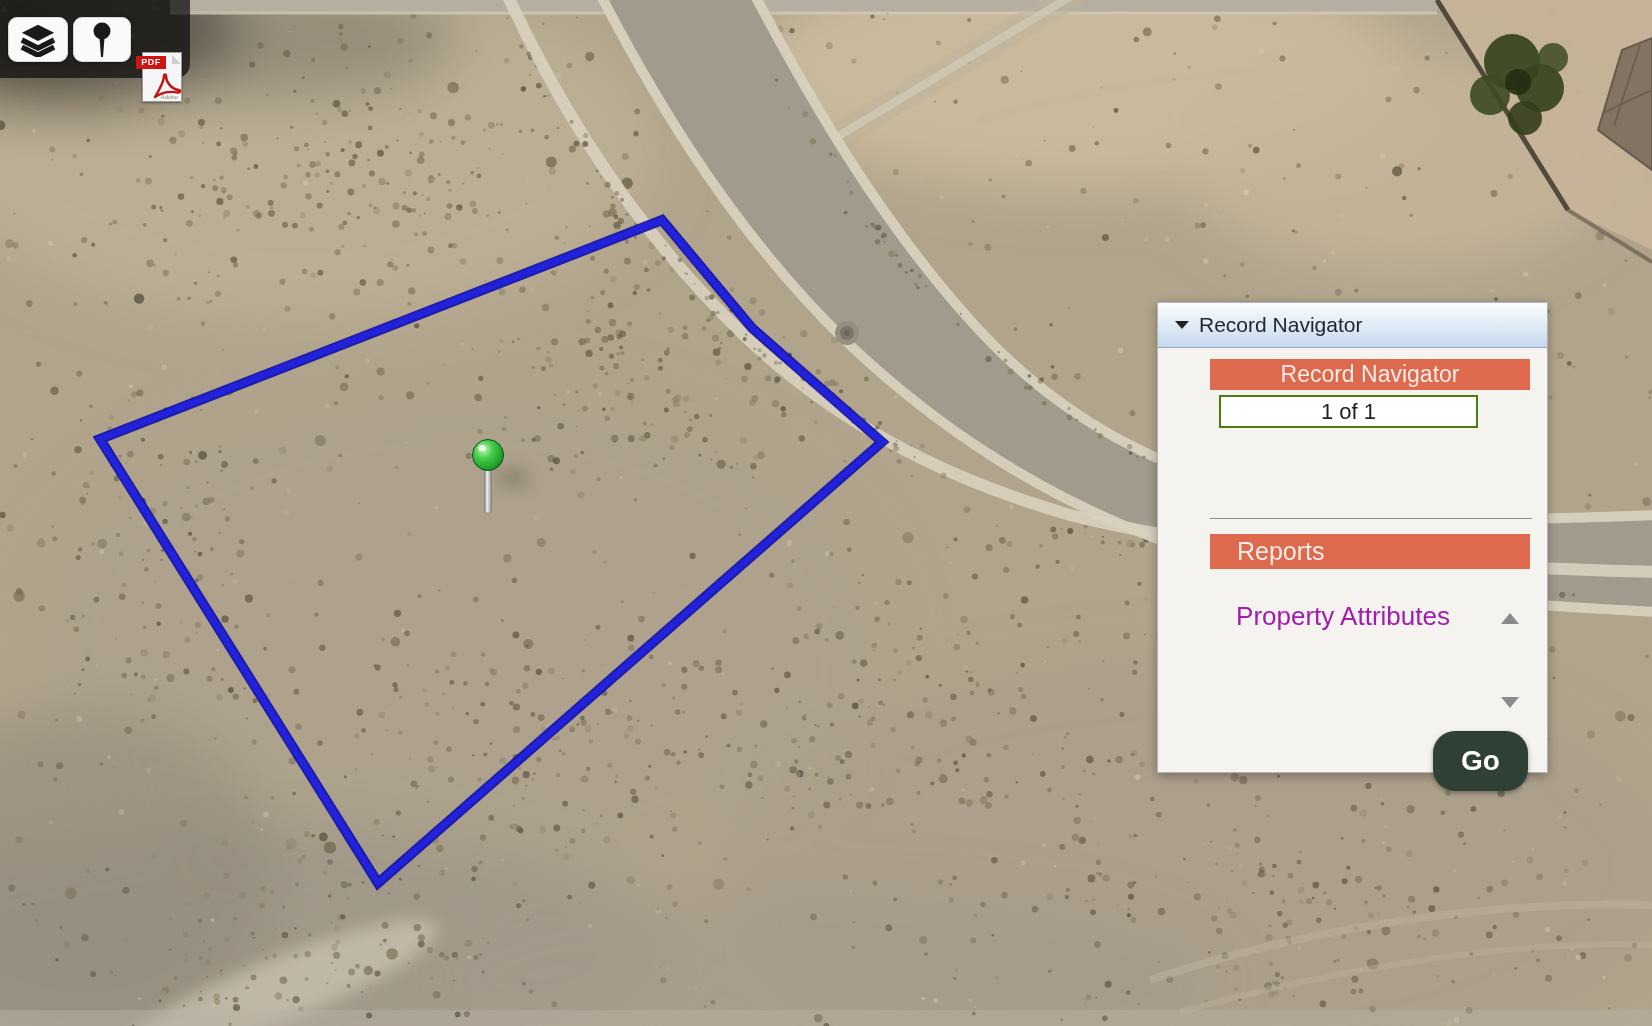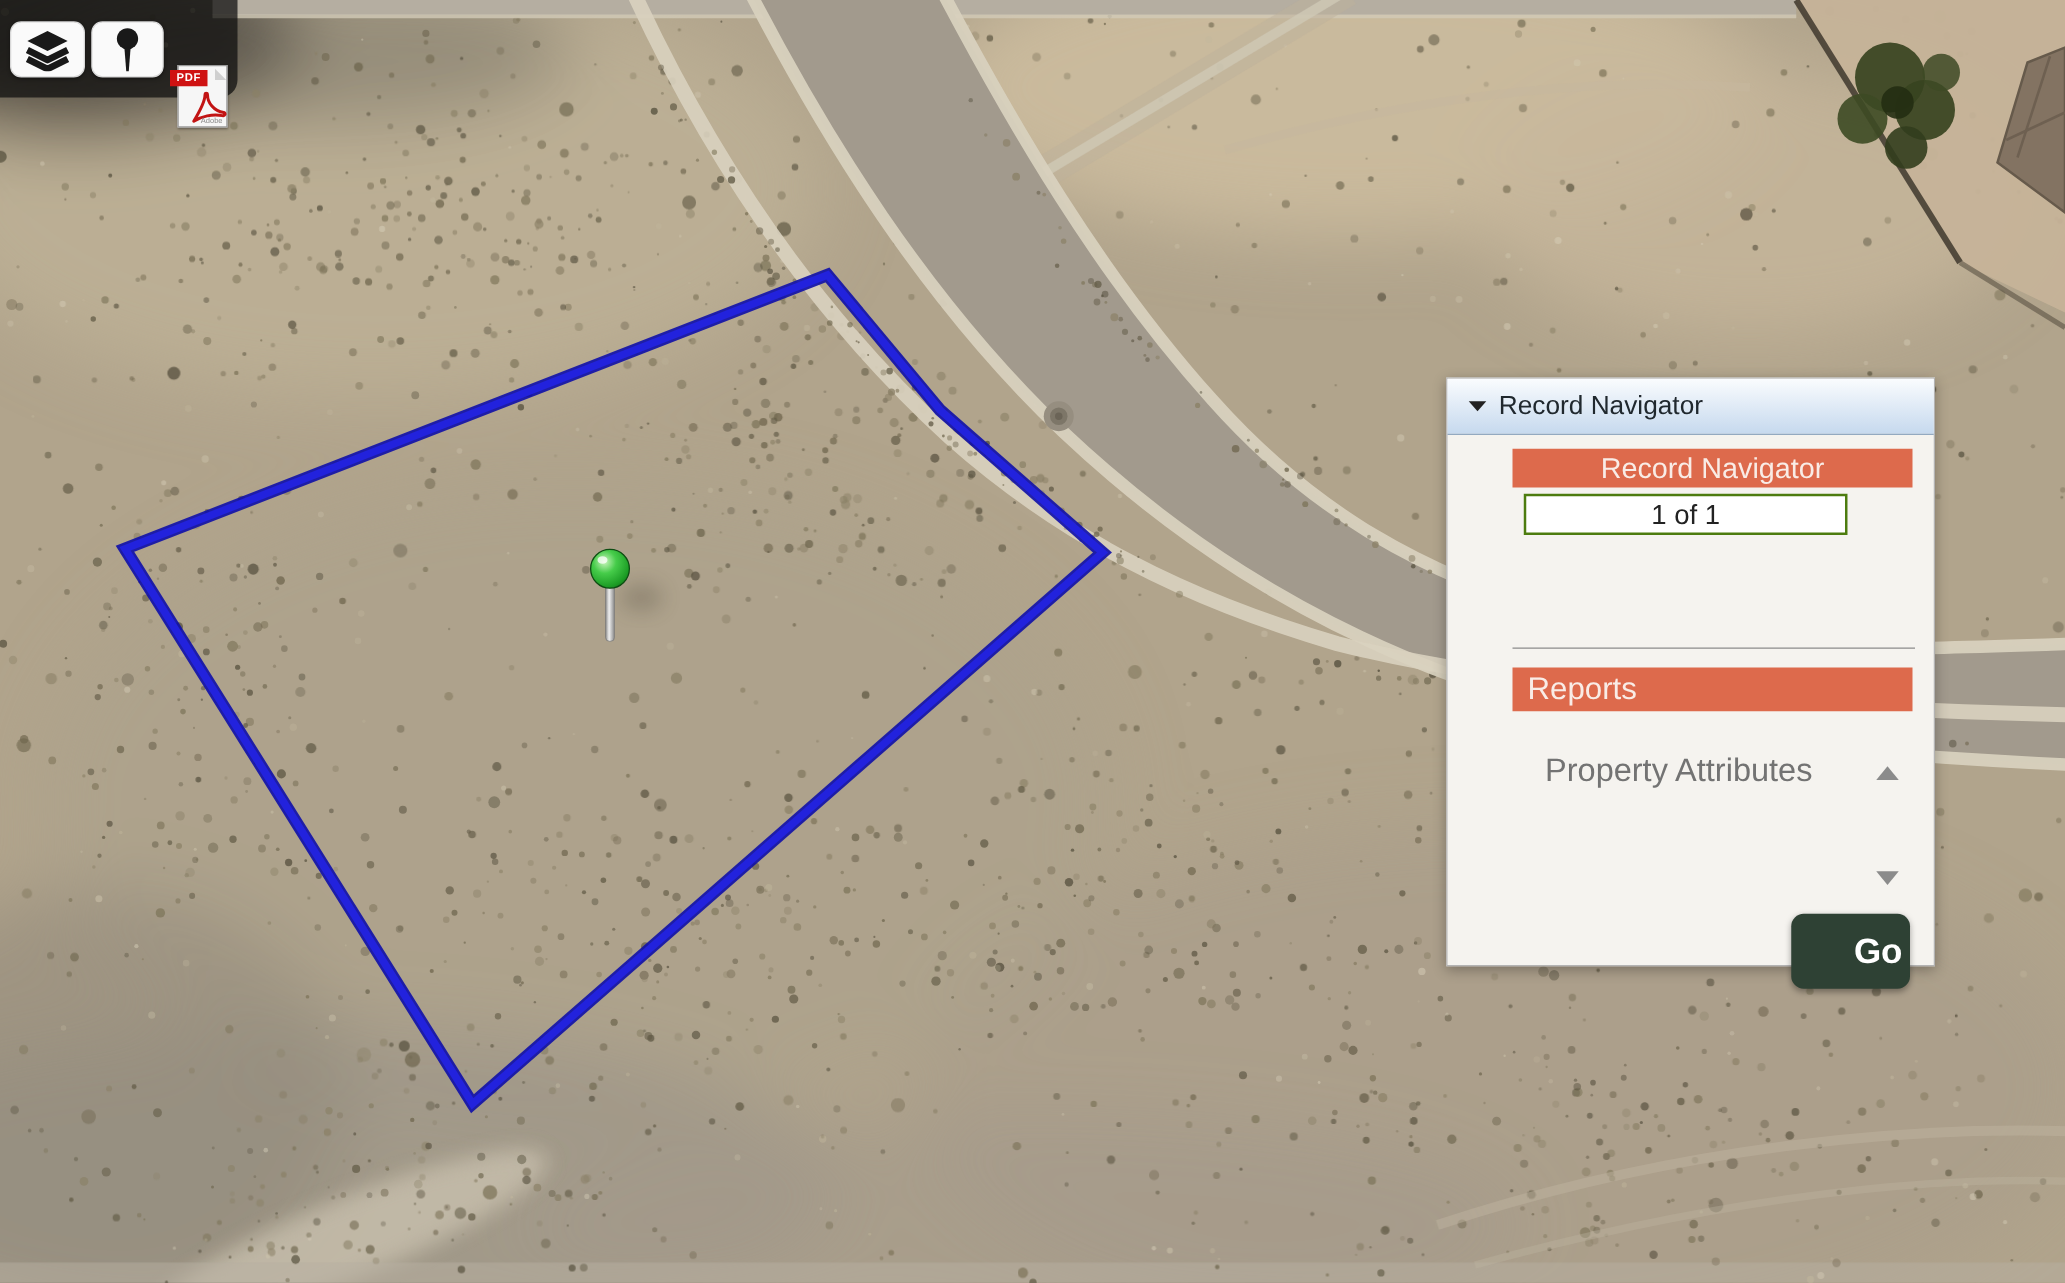--- a/index.html
+++ b/index.html
@@ -59,51 +59,51 @@
     border-top:8px solid #222;
   }
   .panel-body{position:relative;height:425px;}
   .banner{
     position:absolute;left:52px;width:320px;height:31px;
     background:var(--accent);
     color:#f9ece6;
     box-sizing:border-box;
   }
   .banner.rn{top:11px;text-align:center;font-size:23px;line-height:31px;}
-  .banner.reports{top:186px;height:35px;font-size:25px;line-height:35px;padding-left:12px;}
+  .banner.reports{top:186px;height:35px;font-size:25px;line-height:35px;padding-left:27px;}
   .count-box{
     position:absolute;left:61px;top:47px;width:259px;height:33px;
     background:#fff;border:2px solid #4d7c0f;box-sizing:border-box;
     text-align:center;font-size:22px;line-height:29px;color:#222;
   }
   .return-link{
     position:absolute;left:42px;top:120px;width:340px;
     text-align:center;font-size:26px;color:#38404a;cursor:pointer;
   }
   .divider{position:absolute;left:52px;top:170px;width:322px;height:0;border-top:1px solid #8c8c8c;}
   .report-item{
     position:absolute;left:55px;top:253px;width:260px;
-    text-align:center;font-size:26px;color:#737373;cursor:pointer;
+    text-align:center;font-size:26px;color:#a21caf;cursor:pointer;
   }
   .scroll-up{
     position:absolute;left:343px;top:265px;width:0;height:0;cursor:pointer;
     border-left:9px solid rgba(0,0,0,0);border-right:9px solid rgba(0,0,0,0);
     border-bottom:11px solid #8b8b8b;
   }
   .scroll-down{
     position:absolute;left:343px;top:349px;width:0;height:0;cursor:pointer;
     border-left:9px solid rgba(0,0,0,0);border-right:9px solid rgba(0,0,0,0);
     border-top:11px solid #8b8b8b;
   }
   .go-btn{
     position:absolute;left:275px;top:383px;width:95px;height:60px;
-    background:var(--go-green);border:none;border-radius:10px;
+    background:var(--go-green);border:none;border-radius:22px;
     color:#fff;font-size:28px;font-weight:bold;
     box-shadow:0 2px 5px rgba(0,0,0,.35);
-    cursor:pointer;font-family:"Liberation Sans",sans-serif;text-align:right;
+    cursor:pointer;font-family:"Liberation Sans",sans-serif;
   }
 </style>
 </head>
 <body style="--accent: #dd6a4c; --go-green: #2e4134; --panel-bg: #f5f3ef;">
 
 <div id="stage">
 
   <svg id="map-canvas" width="1652" height="1026" viewBox="0 0 1652 1026" xmlns="http://www.w3.org/2000/svg">
     <defs>
       <filter id="soft" x="-40%" y="-40%" width="180%" height="180%">

